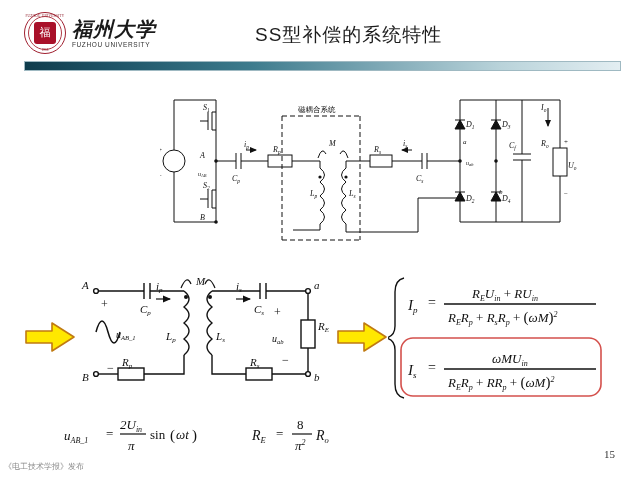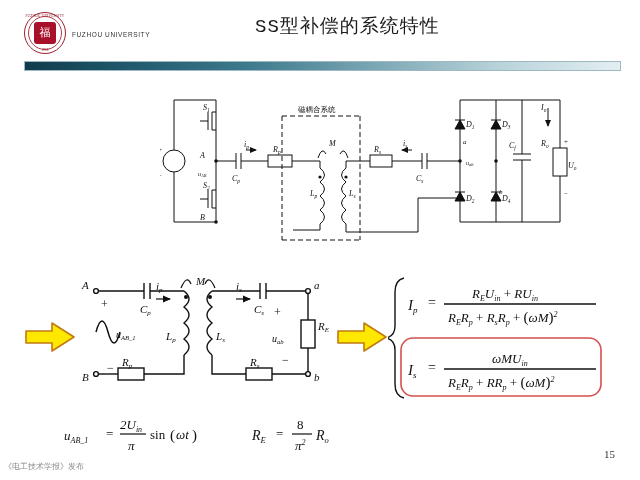--- a/index.html
+++ b/index.html
@@ -15,22 +15,22 @@
         background:#ffffff;border:1.6px solid #a02030;}
   .seal .ring{position:absolute;left:3px;top:3px;right:3px;bottom:3px;border-radius:50%;border:1px solid #b13a46;}
   .seal .ctr{position:absolute;left:9px;top:9px;right:9px;bottom:9px;border-radius:3px;background:#a9112a;
              color:#fff;font-size:11px;line-height:22px;text-align:center;font-family:"DejaVu Sans",sans-serif;}
   .seal .arcTxt{position:absolute;left:0;top:1px;width:100%;text-align:center;font-size:3.3px;color:#8d1a28;letter-spacing:.3px;}
   .seal .arcTxt2{position:absolute;left:0;bottom:1px;width:100%;text-align:center;font-size:3.3px;color:#8d1a28;}
   .uni-cn{font-size:20px;color:#1a1a1a;font-family:"DejaVu Serif",serif;font-weight:bold;letter-spacing:1px;
           font-style:italic;line-height:20px;}
   .uni-en{font-size:6.5px;color:#333;letter-spacing:.6px;font-family:"Liberation Sans",sans-serif;margin-top:2px;}
 
-  .slide-title{position:absolute;left:255px;top:13px;width:340px;font-size:19px;color:#1c1c1c;
-               font-family:Liberation Mono, monospace;letter-spacing:1px;white-space:nowrap;}
+  .slide-title{position:absolute;left:255px;top:22px;width:340px;font-size:19px;color:#1c1c1c;
+               font-family:Liberation Sans, sans-serif;letter-spacing:1px;white-space:nowrap;}
 
   .hrule{position:absolute;left:24px;top:61px;width:595px;height:8px;
          background:linear-gradient(to right,#0f3c4c 0%,#1d5366 14%,#3d7b8d 38%,#7fa9b6 60%,#b9d3da 80%,#e3eef2 100%);
          border:1px solid #9fb9c2;}
 
   
   .svg-abs{position:absolute;}
 
   
   .red-note{position:absolute;left:378px;top:415px;font-size:13px;color:#e8635f;
@@ -44,20 +44,21 @@
 <div class="slide">
 
   <div class="logo-wrap">
     <div class="seal">
       <div class="ring"></div>
       <div class="arcTxt">FUZHOU UNIVERSITY</div>
       <div class="arcTxt2">1958</div>
       <div class="ctr">福</div>
     </div>
     <div>
+      <div class="uni-cn">福州大学</div>
       <div class="uni-en">FUZHOU UNIVERSITY</div>
     </div>
   </div>
 
   <div class="slide-title">SS型补偿的系统特性</div>
   <div class="hrule"></div>
 
   <svg class="svg-abs" style="left:160px;top:86px;" width="420" height="160" viewBox="0 0 420 160">
     <defs>
       <marker id="ah" markerWidth="7" markerHeight="7" refX="6" refY="3" orient="auto">

